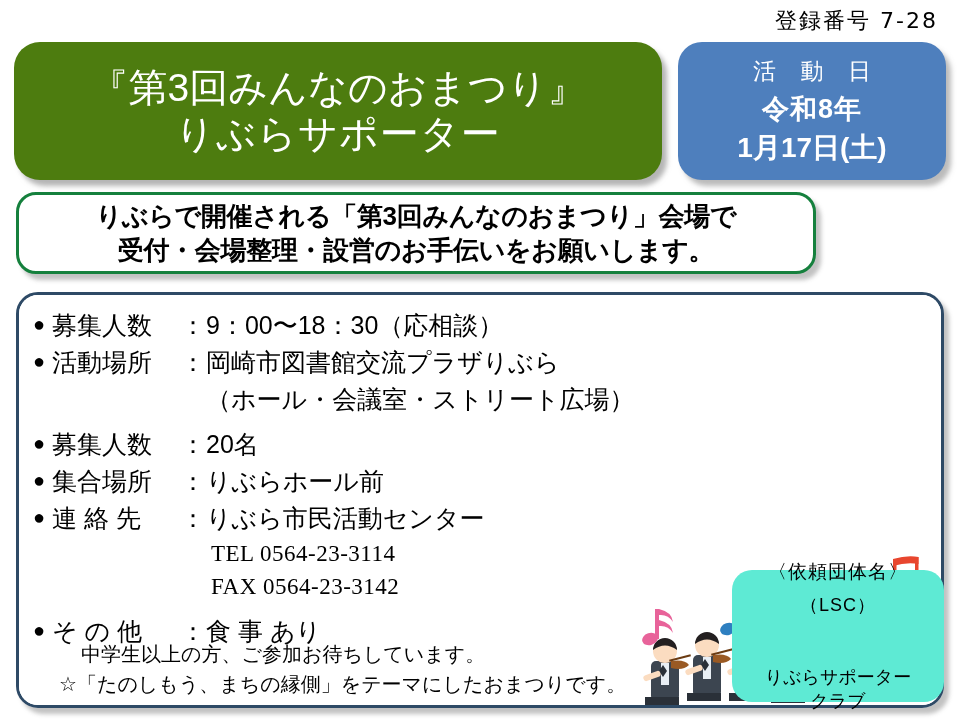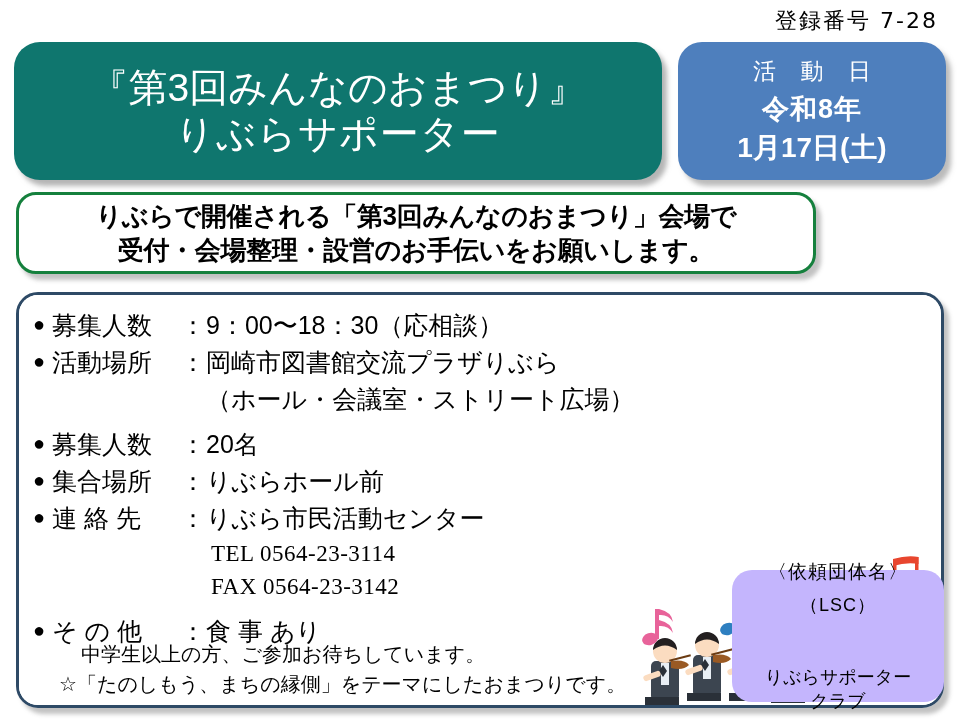--- a/index.html
+++ b/index.html
@@ -34,21 +34,21 @@
     font-family: "DejaVu Sans", "Liberation Sans", sans-serif;
   }
 
   
   .title-box {
     position: absolute;
     left: 14px;
     top: 42px;
     width: 648px;
     height: 138px;
-    background: #0f766e;
+    background: #4d7c0f;
     border-radius: 26px;
     box-shadow: 5px 6px 5px rgba(120,120,120,0.55);
     display: flex;
     flex-direction: column;
     align-items: center;
     justify-content: center;
     color: #ffffff;
   }
   .title-line1 {
     font-size: 39px;
@@ -204,21 +204,21 @@
   }
   .foot-line.indent { padding-left: 22px; }
 
   
   .org-box {
     position: absolute;
     left: 732px;
     top: 570px;
     width: 212px;
     height: 132px;
-    background: #c4b5fd;
+    background: #5eead4;
     border-radius: 20px;
     display: flex;
     flex-direction: column;
     align-items: center;
     justify-content: center;
     z-index: 8;
     color: #000;
   }
   .org-title {
     font-size: 19px;

